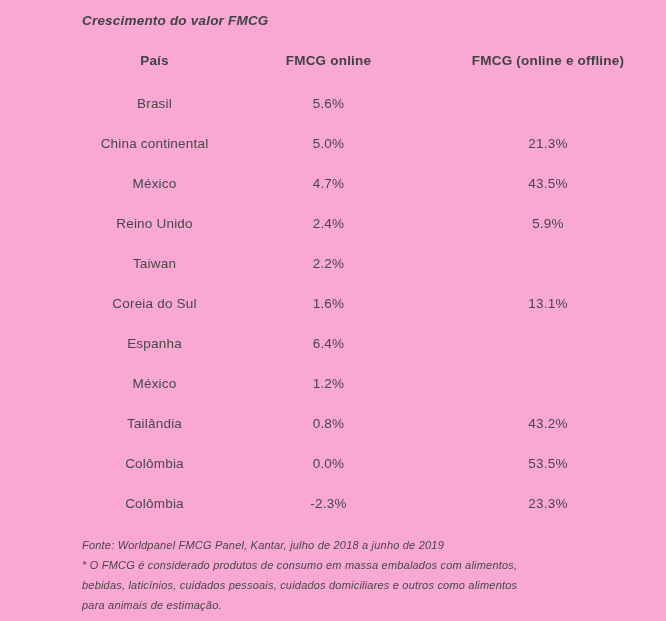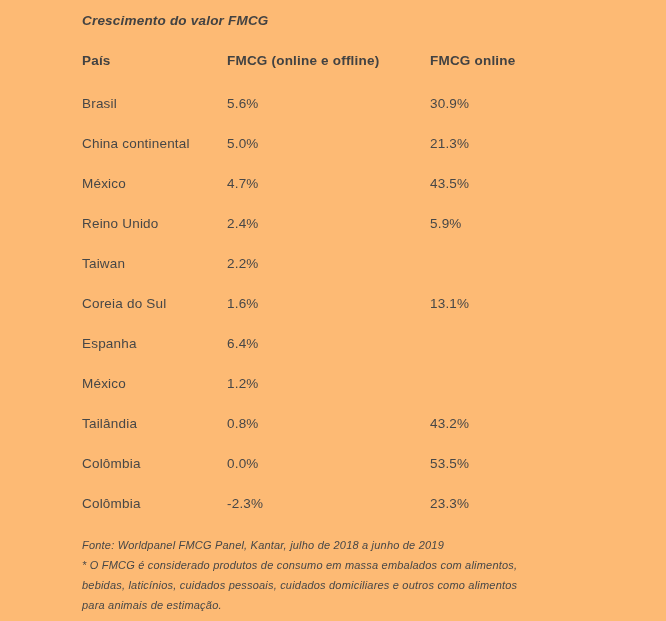--- a/index.html
+++ b/index.html
@@ -6,21 +6,21 @@
     margin: 0;
     padding: 0;
     background: #ffffff;
   }
   .page {
     position: relative;
     width: 666px;
     height: 621px;
     box-sizing: border-box;
     padding: 13px 0 0 82px;
-    background: #fdba74;
+    background: #f9a8d4;
     font-family: "Liberation Sans", "DejaVu Sans", sans-serif;
     color: #474747;
     letter-spacing: 0.2px;
     overflow: hidden;
   }
   .title {
     font-size: 13.5px;
     line-height: 16px;
     font-style: italic;
     font-weight: 700;
@@ -28,20 +28,21 @@
   }
   .grid {
     margin-top: 9px;
     font-size: 13.5px;
   }
   .row {
     display: grid;
     grid-template-columns: 145px 203px 1fr;
     align-items: center;
     height: 40px;
+    text-align: center;
   }
   .row.header {
     height: 45px;
     font-weight: 700;
     color: #424242;
   }
   .c { white-space: nowrap; }
   .footer {
     margin-top: 12px;
     font-size: 11px;
@@ -53,28 +54,27 @@
 </style>
 </head>
 <body>
 
 <div class="page">
   <div class="title">Crescimento do valor FMCG</div>
 
   <div class="grid">
     <div class="row header">
       <div class="c c1">País</div>
+      <div class="c c3">FMCG online</div>
       <div class="c c2">FMCG (online e offline)</div>
-      <div class="c c3">FMCG online</div>
     </div>
     <div id="rows">
         <div class="row">
           <div class="c c1">Brasil</div>
           <div class="c c2">5.6%</div>
-          <div class="c c3">30.9%</div>
         </div>
         <div class="row">
           <div class="c c1">China continental</div>
           <div class="c c2">5.0%</div>
           <div class="c c3">21.3%</div>
         </div>
         <div class="row">
           <div class="c c1">México</div>
           <div class="c c2">4.7%</div>
           <div class="c c3">43.5%</div>

